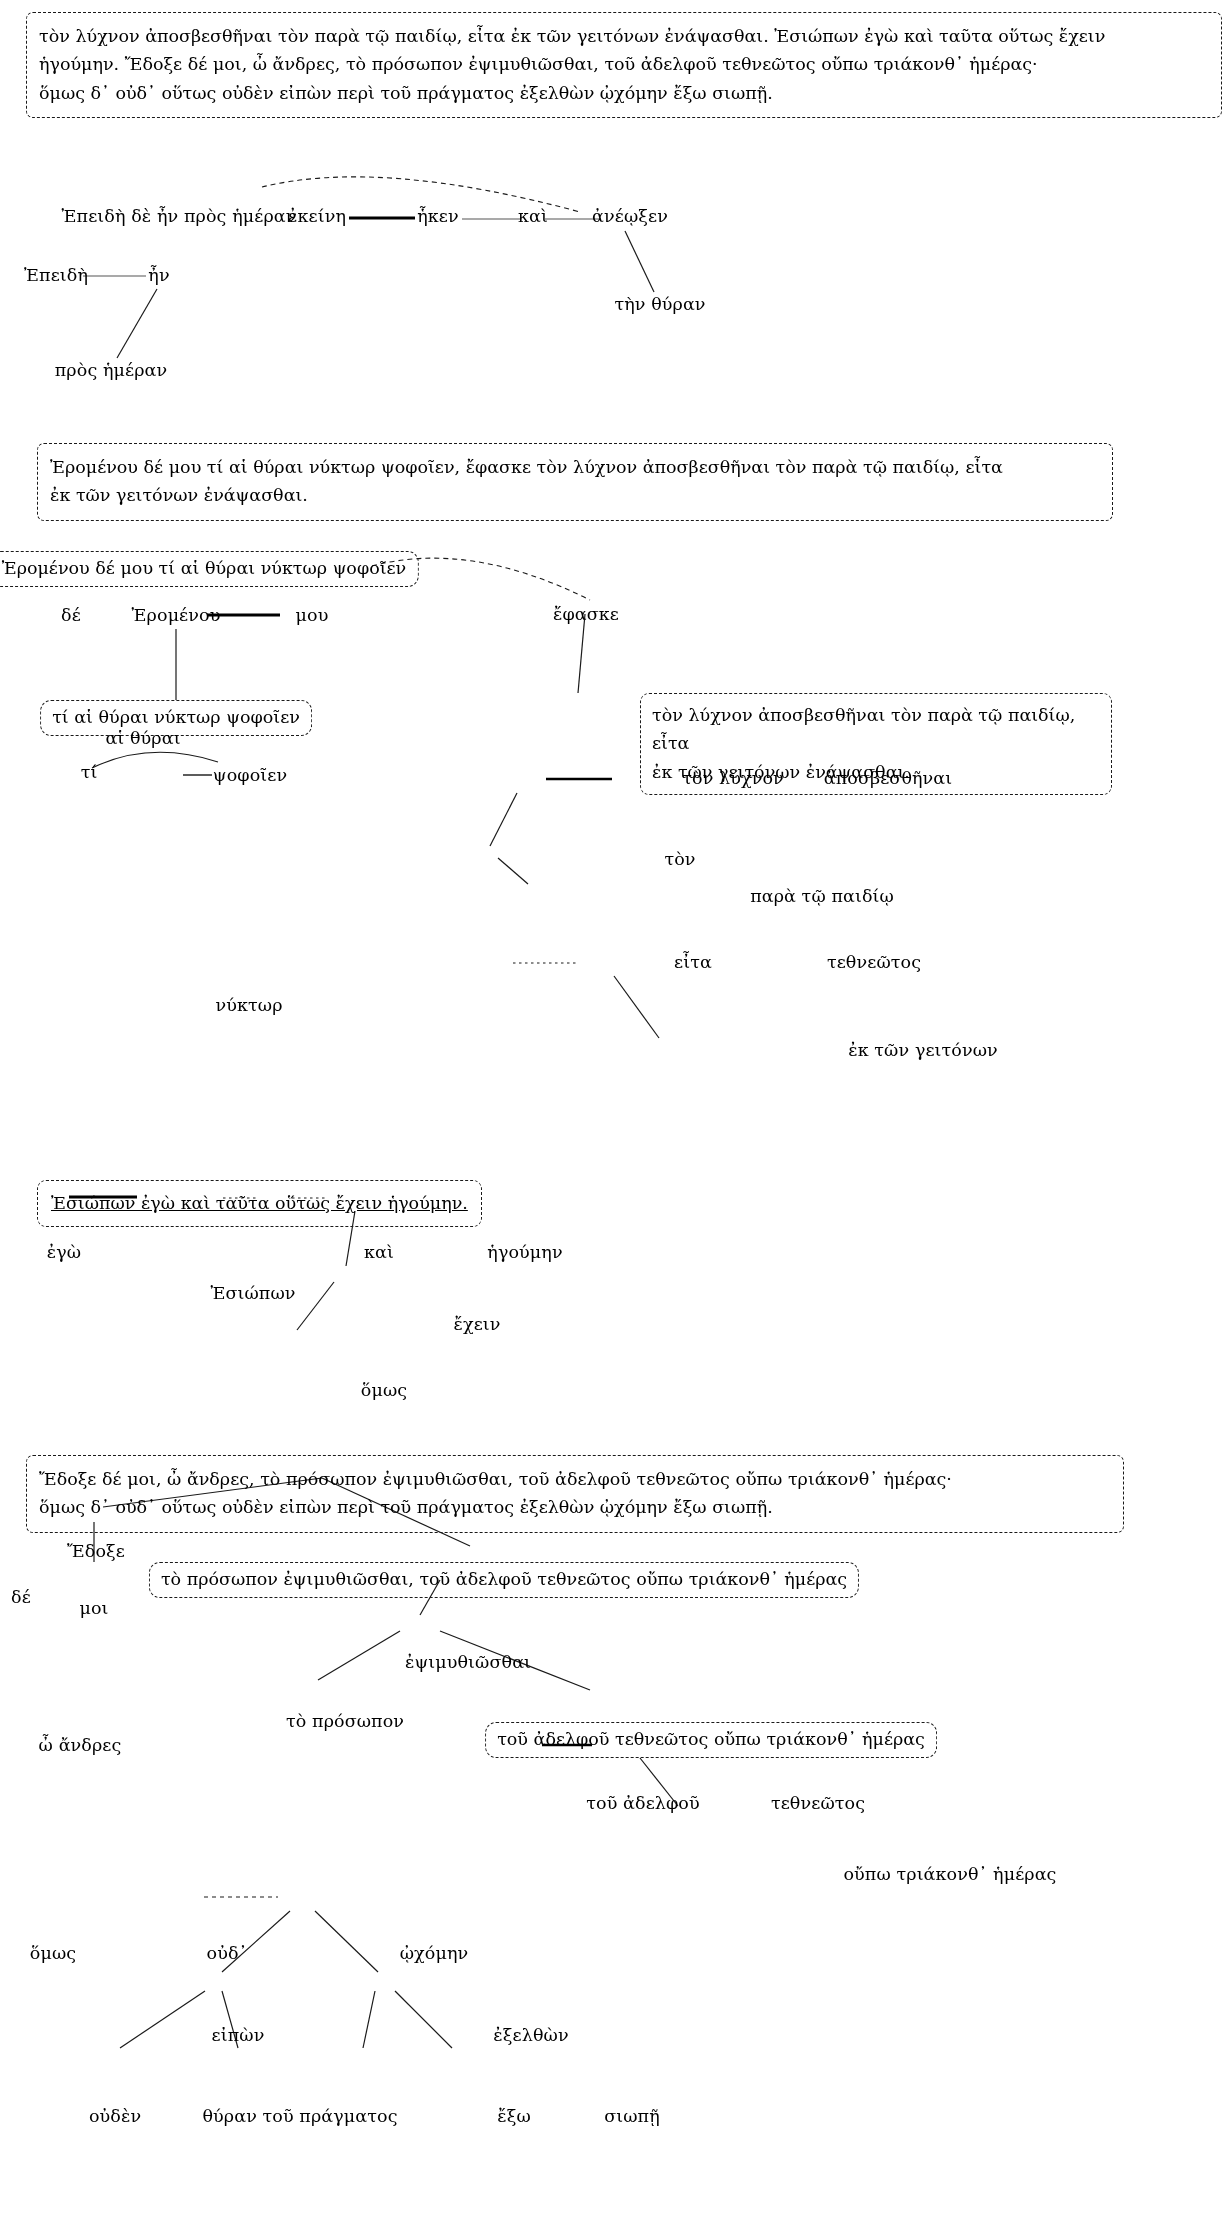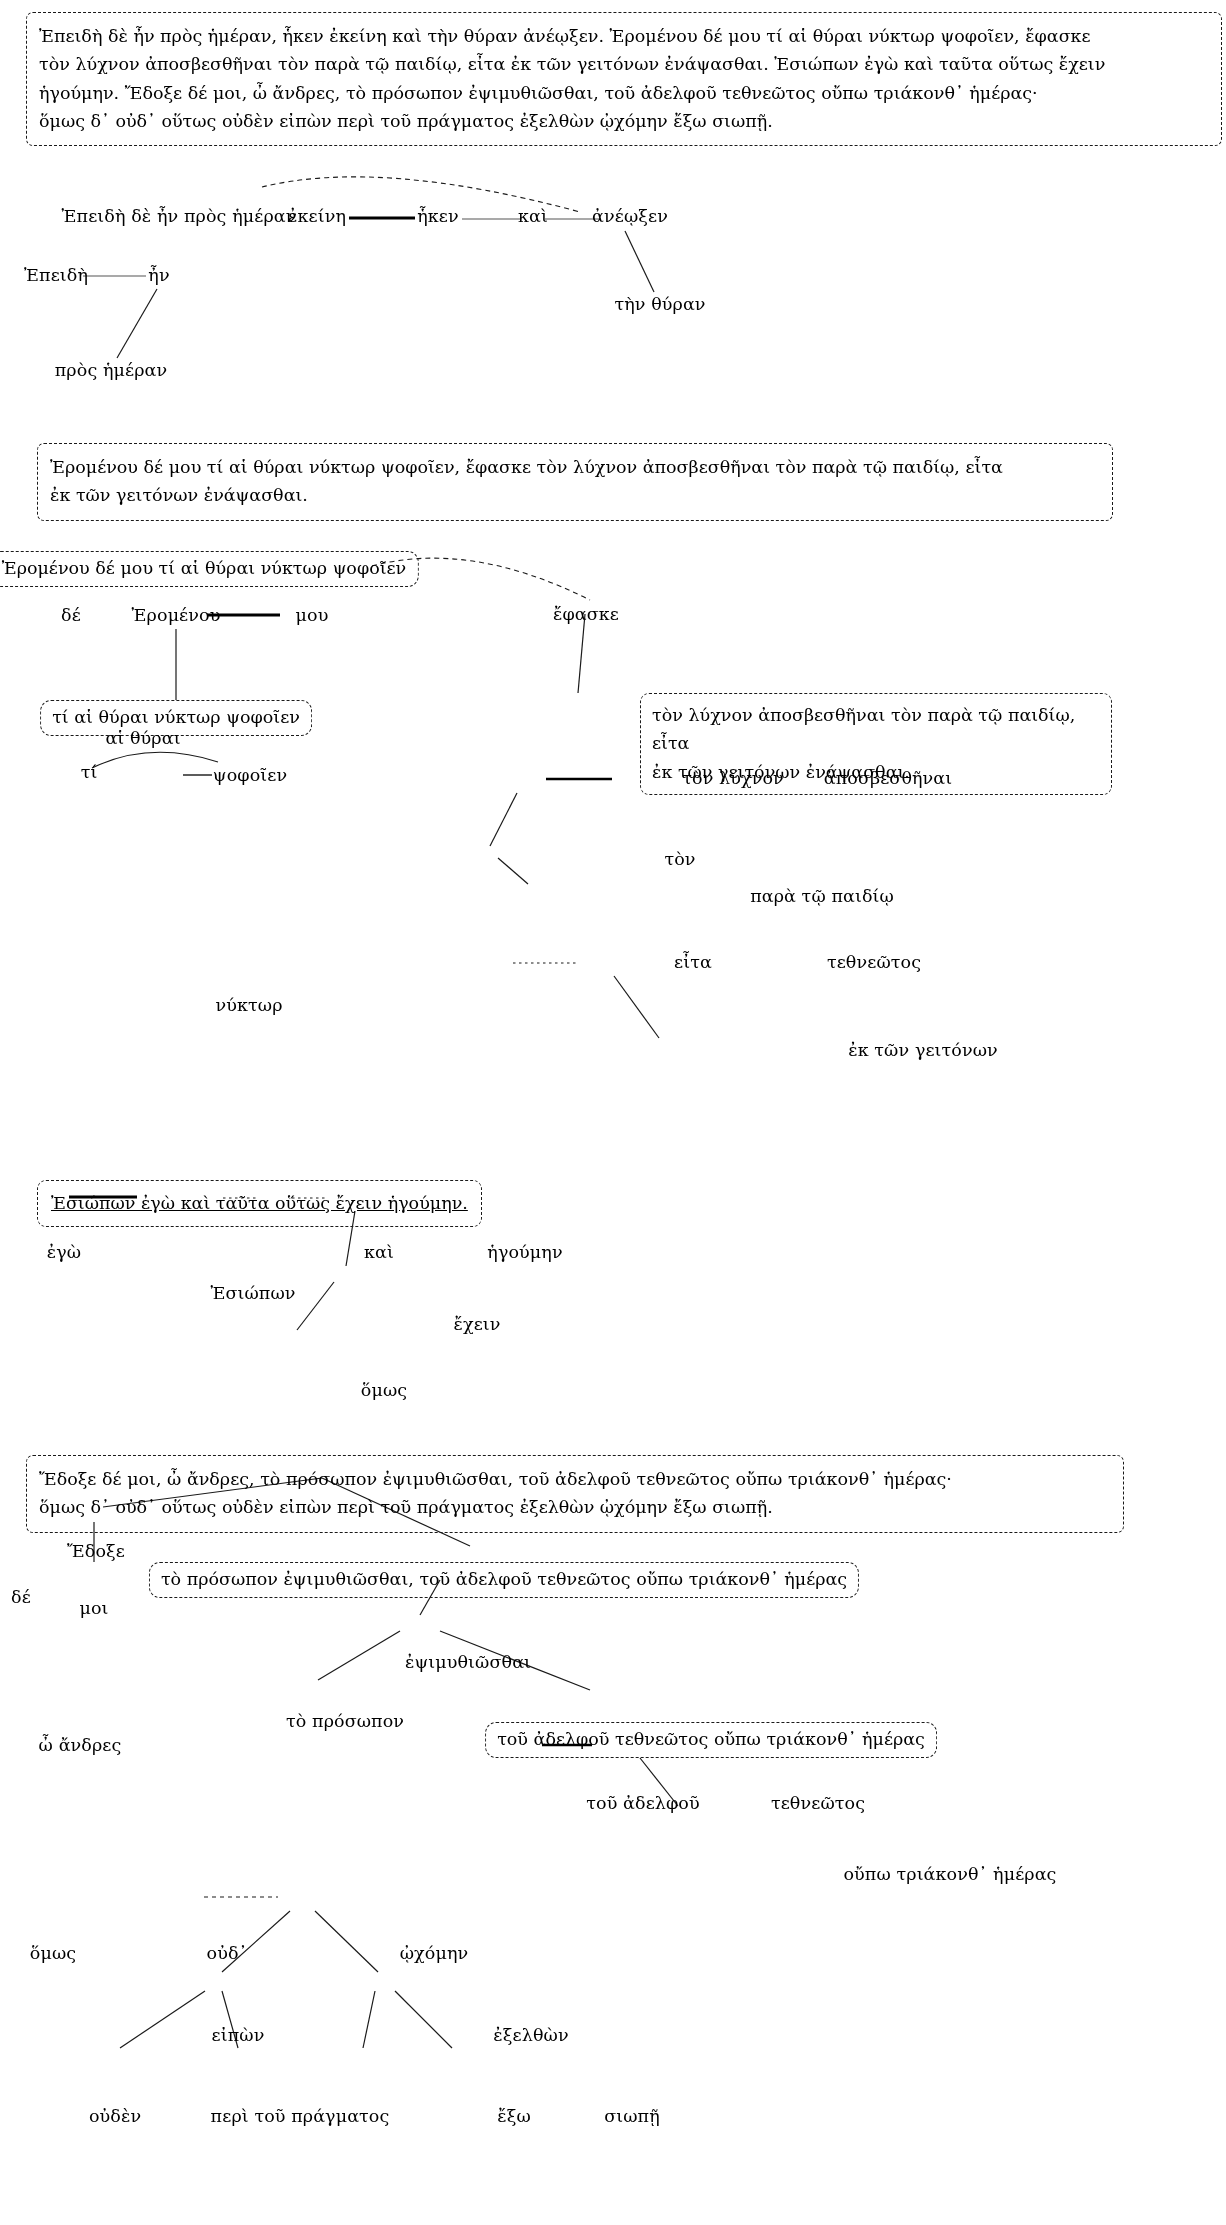--- a/index.html
+++ b/index.html
@@ -144,21 +144,20 @@
     <line x1="205" y1="1991" x2="120" y2="2048" stroke="#1a1a1a" stroke-width="1.2"></line>
 
     <line x1="222" y1="1991" x2="238" y2="2048" stroke="#1a1a1a" stroke-width="1.2"></line>
 
     <line x1="375" y1="1991" x2="363" y2="2048" stroke="#1a1a1a" stroke-width="1.2"></line>
 
     <line x1="395" y1="1991" x2="452" y2="2048" stroke="#1a1a1a" stroke-width="1.2"></line>
   </svg>
 
   <div class="clause-box para" style="left:26px; top:12px; width:1196px;">
-    <span class="txt">Ἐπειδὴ δὲ ἦν πρὸς ἡμέραν, ἧκεν ἐκείνη καὶ τὴν θύραν ἀνέῳξεν. Ἐρομένου δέ μου τί αἱ θύραι νύκτωρ ψοφοῖεν, ἔφασκε</span>
     <span class="txt">τὸν λύχνον ἀποσβεσθῆναι τὸν παρὰ τῷ παιδίῳ, εἶτα ἐκ τῶν γειτόνων ἐνάψασθαι. Ἐσιώπων ἐγὼ καὶ ταῦτα οὕτως ἔχειν</span>
     <span class="txt">ἡγούμην. Ἔδοξε δέ μοι, ὦ ἄνδρες, τὸ πρόσωπον ἐψιμυθιῶσθαι, τοῦ ἀδελφοῦ τεθνεῶτος οὔπω τριάκονθ᾽ ἡμέρας·</span>
     <span class="txt">ὅμως δ᾽ οὐδ᾽ οὕτως οὐδὲν εἰπὼν περὶ τοῦ πράγματος ἐξελθὼν ᾠχόμην ἔξω σιωπῇ.</span>
   </div>
 
   <div class="node" style="left:179px; top:206px;">Ἐπειδὴ δὲ ἦν πρὸς ἡμέραν</div>
   <div class="node" style="left:317px; top:206px;">ἐκείνη</div>
   <div class="node" style="left:438px; top:206px;">ἧκεν</div>
   <div class="node" style="left:533px; top:206px;">καὶ</div>
   <div class="node" style="left:630px; top:206px;">ἀνέῳξεν</div>
@@ -228,17 +227,17 @@
   <div class="node" style="left:643px; top:1793px;">τοῦ ἀδελφοῦ</div>
   <div class="node" style="left:818px; top:1793px;">τεθνεῶτος</div>
   <div class="node" style="left:950px; top:1864px;">οὔπω τριάκονθ᾽ ἡμέρας</div>
 
   <div class="node" style="left:53px; top:1943px;">ὅμως</div>
   <div class="node" style="left:227px; top:1943px;">οὐδ᾽</div>
   <div class="node" style="left:434px; top:1943px;">ᾠχόμην</div>
   <div class="node" style="left:238px; top:2025px;">εἰπὼν</div>
   <div class="node" style="left:531px; top:2025px;">ἐξελθὼν</div>
   <div class="node" style="left:115px; top:2106px;">οὐδὲν</div>
-  <div class="node" style="left:300px; top:2106px;">περὶ τοῦ πράγματος</div>
+  <div class="node" style="left:300px; top:2106px;">θύραν τοῦ πράγματος</div>
   <div class="node" style="left:514px; top:2106px;">ἔξω</div>
   <div class="node" style="left:632px; top:2106px;">σιωπῇ</div>
 
 </div>
 
 </body></html>

